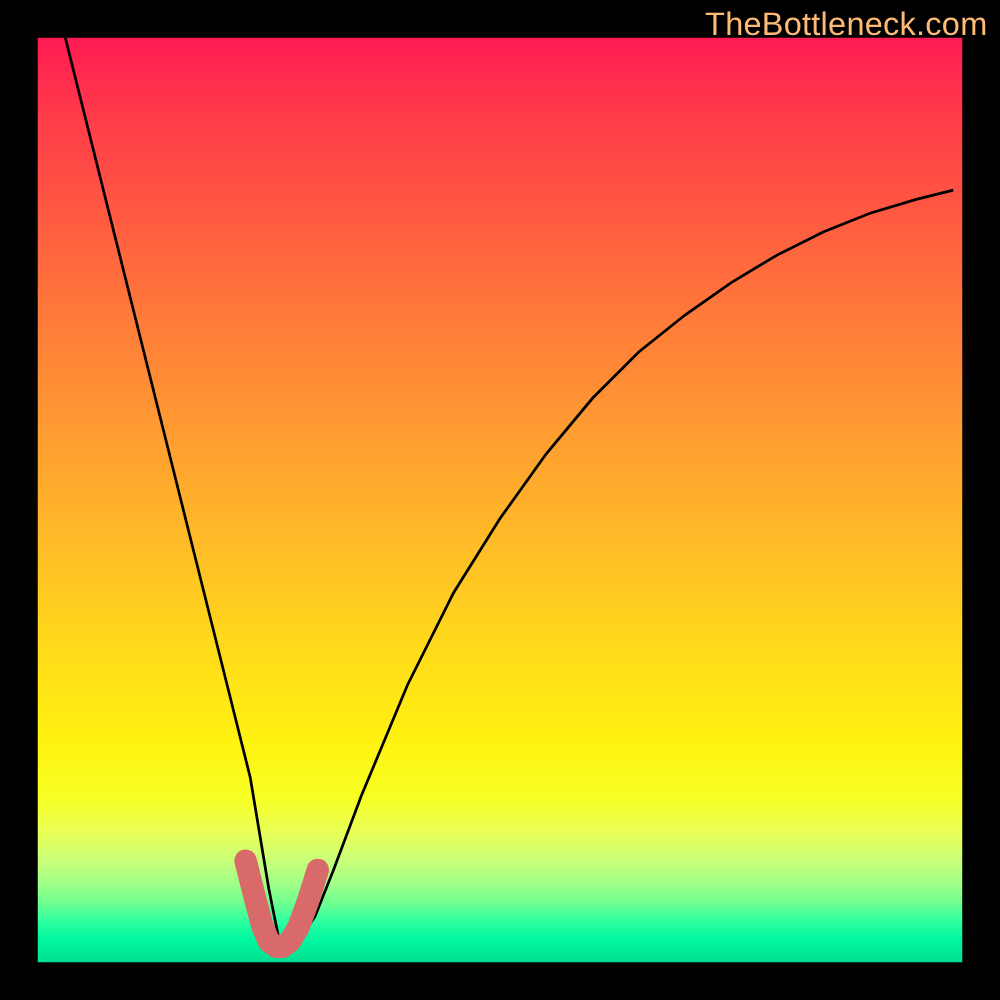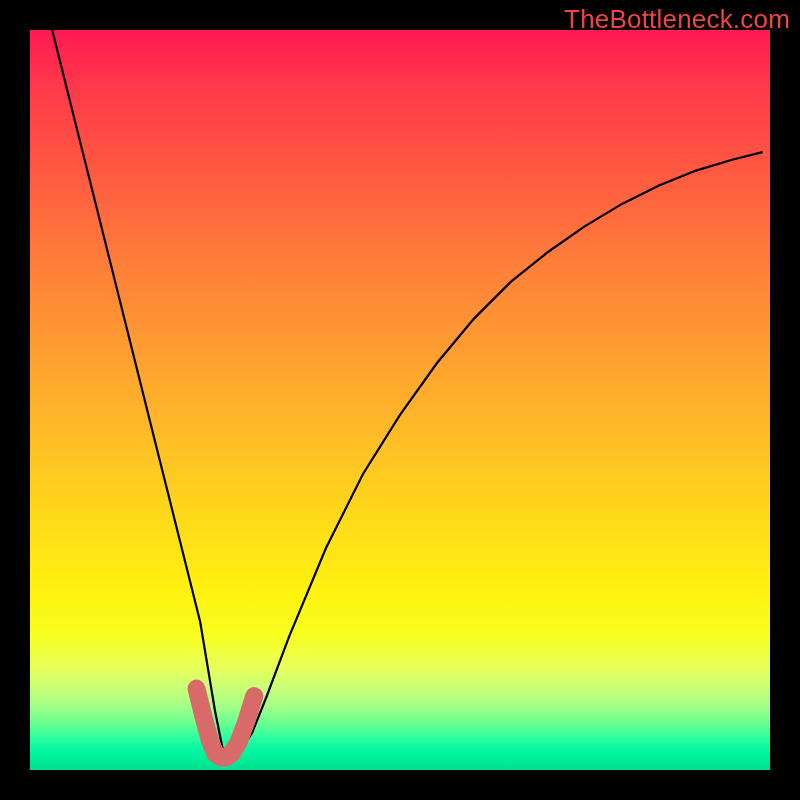--- a/index.html
+++ b/index.html
@@ -50,21 +50,21 @@
       #70ff90 93.5%,
       #30ffa0 95.5%,
       #00f7a0 97.5%,
       #00e090 100%
     );
   }
   .watermark {
     position: absolute;
     top: 4px;
     right: 10px;
-    color: #ef4444;
+    color: #fdba74;
     font-size: 26px;
     font-weight: 400;
     letter-spacing: 0.2px;
     user-select: none;
   }
   svg.curve {
     position: absolute;
     top: 0;
     left: 0;
     width: 100%;

